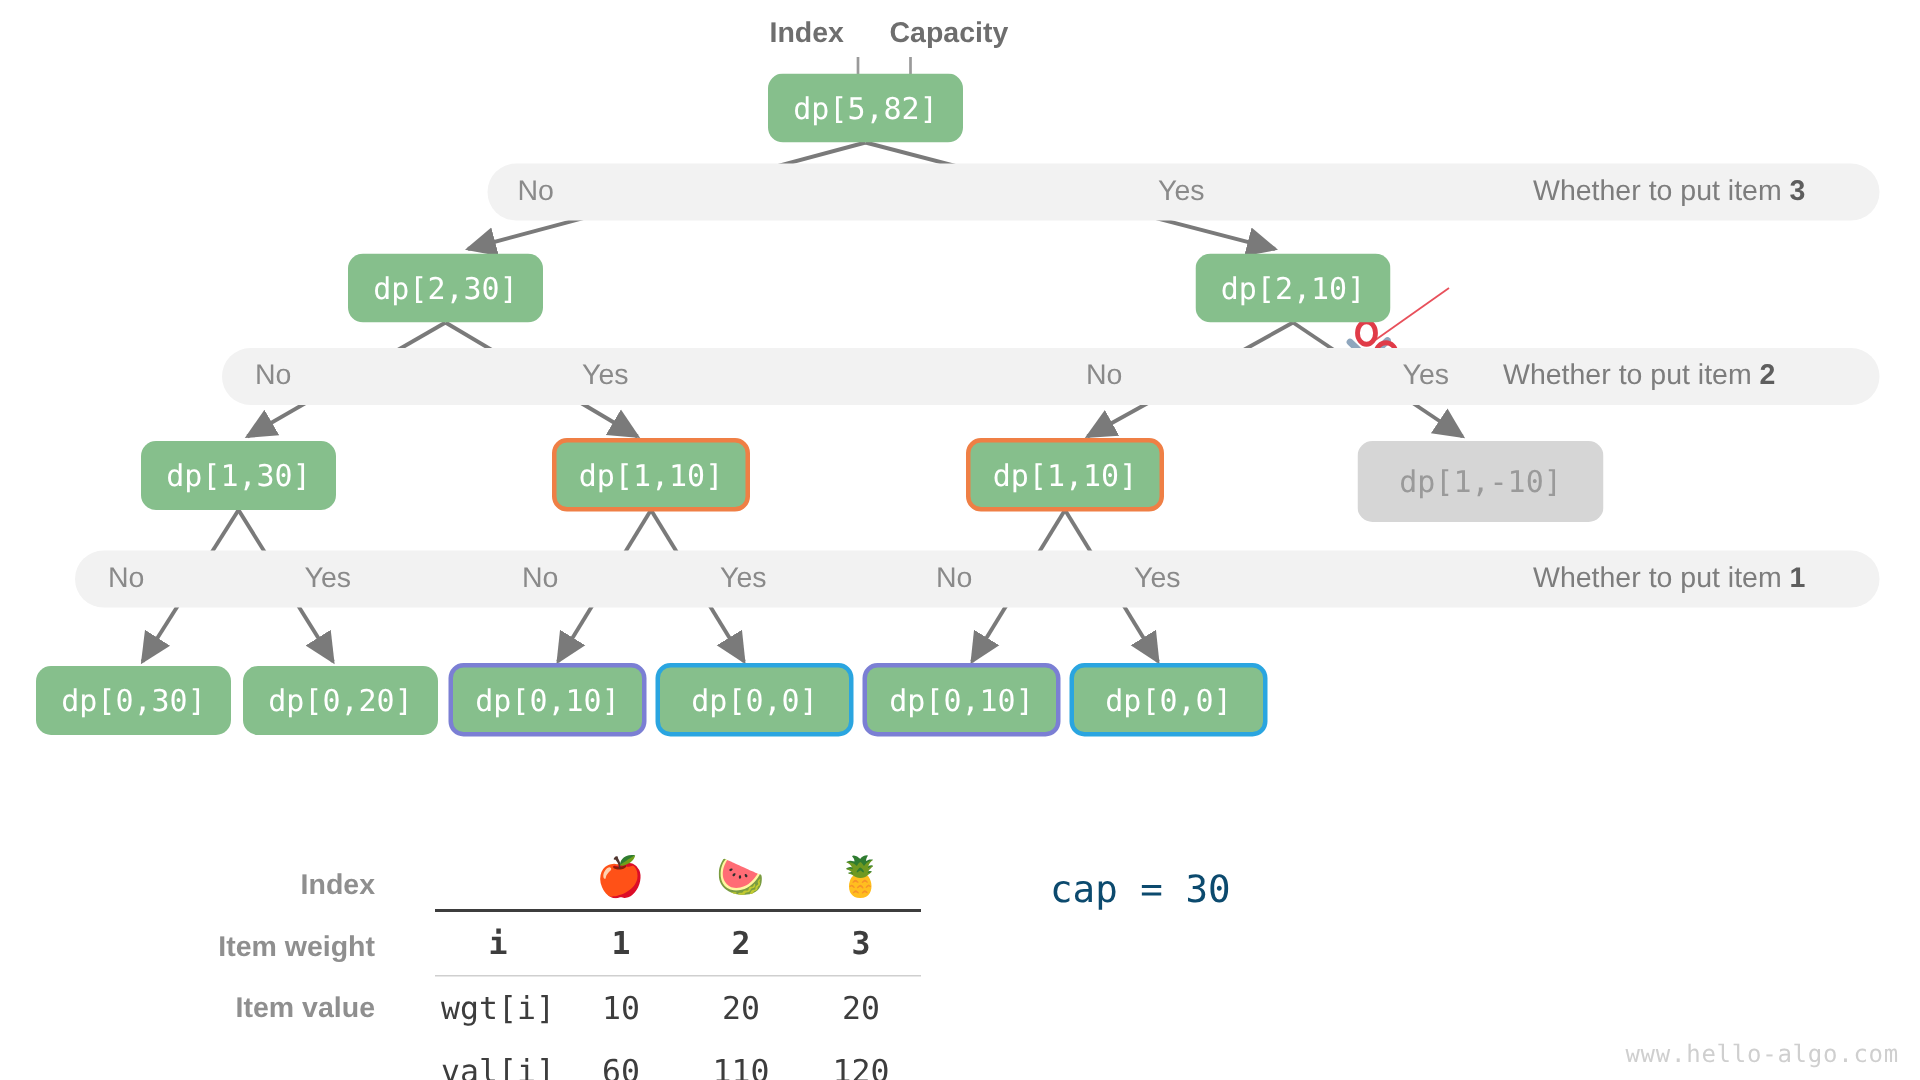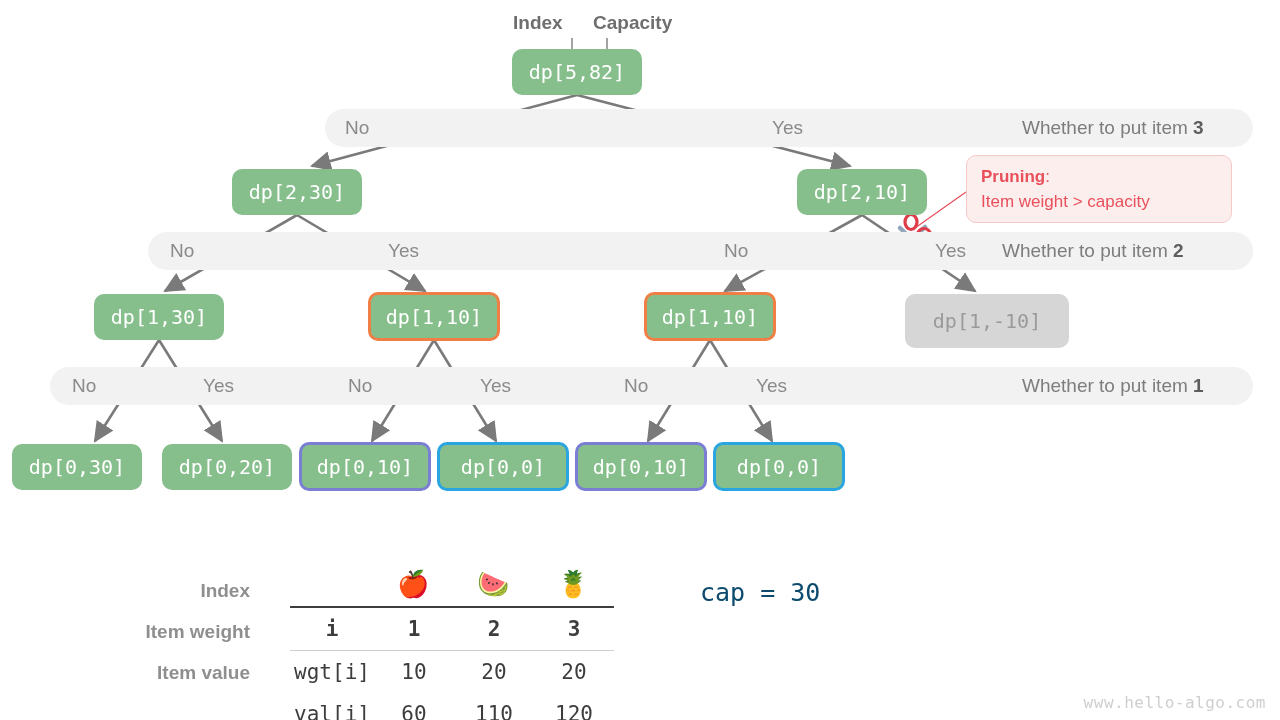--- a/index.html
+++ b/index.html
@@ -215,33 +215,27 @@
   <div class="node plain" style="left:512px; top:49px; width:130px; height:46px;">dp[5,82]</div>
 
   <div class="node plain" style="left:232px; top:169px; width:130px; height:46px;">dp[2,30]</div>
   <div class="node plain" style="left:797px; top:169px; width:130px; height:46px;">dp[2,10]</div>
 
   <div class="node plain" style="left:94px; top:294px; width:130px; height:46px;">dp[1,30]</div>
   <div class="node orange" style="left:368px; top:292px; width:132px; height:49px;">dp[1,10]</div>
   <div class="node orange" style="left:644px; top:292px; width:132px; height:49px;">dp[1,10]</div>
   <div class="node muted" style="left:905px; top:294px; width:164px; height:54px;">dp[1,-10]</div>
 
-  <div class="node plain" style="left:12px; top:444px; width:130px; height:46px;">dp[0,30]</div>
+  <div class="node plain" style="left:24px; top:444px; width:130px; height:46px;">dp[0,30]</div>
   <div class="node plain" style="left:162px; top:444px; width:130px; height:46px;">dp[0,20]</div>
   <div class="node purple" style="left:299px; top:442px; width:132px; height:49px;">dp[0,10]</div>
   <div class="node blue" style="left:437px; top:442px; width:132px; height:49px;">dp[0,0]</div>
   <div class="node purple" style="left:575px; top:442px; width:132px; height:49px;">dp[0,10]</div>
   <div class="node blue" style="left:713px; top:442px; width:132px; height:49px;">dp[0,0]</div>
 
-  <div id="pruning-box">
-    <div class="line1">
-      <b>Pruning</b><span>:</span>
-    </div>
-    <div class="line2">Item weight &gt; capacity</div>
-  </div>
 
   <div class="row-label" style="left:100px; top:580px; width:150px;">Index</div>
   <div class="row-label" style="left:100px; top:621px; width:150px;">Item weight</div>
   <div class="row-label" style="left:100px; top:662px; width:150px;">Item value</div>
 
   <div id="info-table">
     <table>
       <tbody>
           <tr>
         <td class="c0 emoji-cell"></td>

